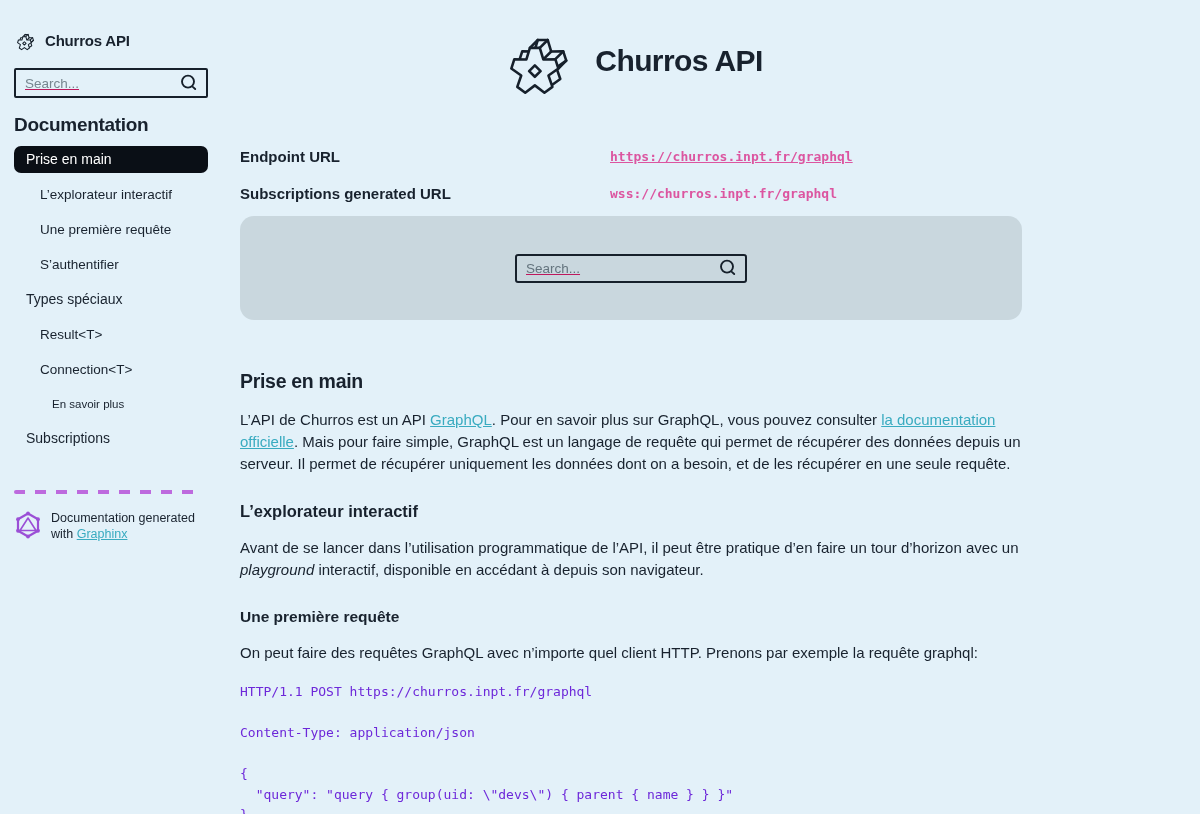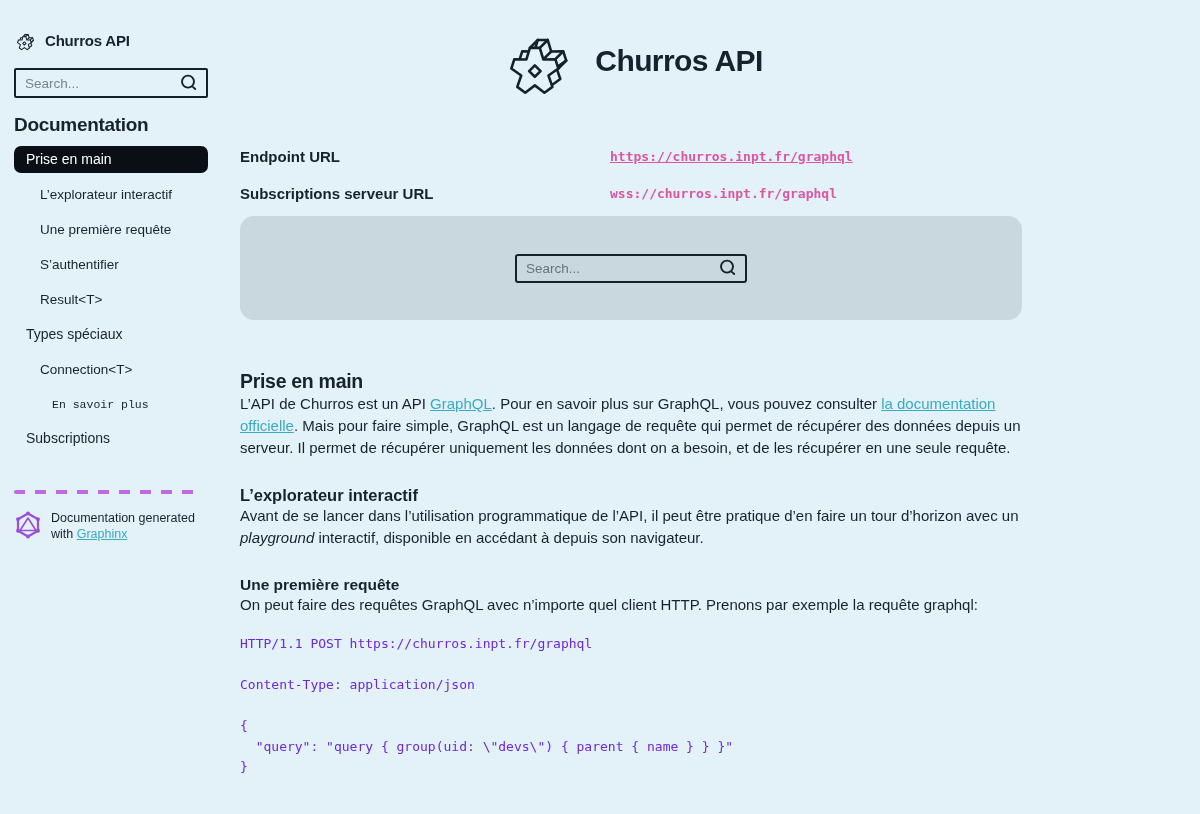--- a/index.html
+++ b/index.html
@@ -15,30 +15,30 @@
   .sidebar { position:absolute; left:0; top:0; width:222px; padding:30px 14px 0 14px; }
   .brand { display:flex; align-items:center; gap:9px; margin-bottom:17px; }
   .brand-title { font-size:15px; font-weight:700; letter-spacing:-0.2px; }
   .searchbox {
     display:flex; align-items:center;
     border:2px solid #16202b; border-radius:2px;
     height:30px; padding:0 8px 0 9px; background:transparent;
   }
   .searchbox input {
     flex:1; border:none; outline:none; background:transparent;
-    font-family:inherit; font-size:13.5px; color:#0c4a6e; min-width:0;
+    font-family:inherit; font-size:13.5px; color:#be185d; min-width:0;text-decoration:underline;
   }
   .searchbox input::placeholder { color:#76868f; opacity:1; }
   .side-section-title { font-size:19px; font-weight:800; letter-spacing:-0.3px; margin:16px 0 10px 0; }
   .nav { display:flex; flex-direction:column; }
   .nav-item { font-size:14px; line-height:17px; padding:5px 10px 5px 12px; border-radius:7px;
               margin-bottom:8px; cursor:pointer; white-space:nowrap; }
   .nav-item.active { background:#0a0f16; color:#ffffff; }
   .nav-item.l2 { font-size:13.5px; padding-left:26px; }
-  .nav-item.l3 { font-size:11.5px; padding-left:38px; margin-bottom:7px;font-family:Liberation Mono, monospace; }
+  .nav-item.l3 { font-size:11.5px; padding-left:38px; margin-bottom:7px; }
   .dashes { height:4px; width:186px; margin:30px 0 14px 0; border-radius:2px;
             background:repeating-linear-gradient(to right,#bd6ade 0 11px,transparent 11px 21px); }
   .side-footer { display:flex; align-items:center; gap:9px; width:190px; }
   .side-footer-text { font-size:12.5px; line-height:16px; color:#18222e; padding-top:2px; }
   a.teal { color:#39abc0; text-decoration:underline; cursor:pointer; }
   
   .main { position:absolute; left:240px; top:0; width:782px; }
   .hero { display:flex; align-items:center; justify-content:center; gap:20px; margin-top:20px; height:82px; }
   .hero-title { font-size:30px; font-weight:800; letter-spacing:-0.6px; }
   .endpoints { display:grid; grid-template-columns:370px 1fr; margin-top:42px; row-gap:11px;font-weight:bold; }
@@ -46,21 +46,21 @@
   .ep-value { font-family:"DejaVu Sans Mono", monospace; font-size:13px; line-height:26px; color:#dc55a0; }
   .ep-value.link { text-decoration:underline; cursor:pointer; }
   .panel { margin-top:9px; height:104px; background:#c9d7de; border-radius:14px;
            display:flex; align-items:center; justify-content:center; }
   .panel .searchbox { width:232px; height:29px; border-radius:3px; }
   .panel .searchbox input::placeholder { color:#64747e; }
   article { margin-top:50px; padding-bottom:20px; }
   article h1 { font-size:19.5px; font-weight:800; letter-spacing:-0.3px; }
   article h2 { font-size:16.5px; font-weight:800; margin-top:27px; }
   article h3 { font-size:15.5px; font-weight:800; margin-top:27px; }
-  article p  { font-size:15px; line-height:22px; }
+  article p  { font-size:15px; line-height:22px; margin-top:16px; }
   article pre {
     font-family:"DejaVu Sans Mono", monospace; font-size:13px; line-height:20.5px;
     color:#6d28d9; white-space:pre; margin-top:18px;
   }
   em { font-style:italic; }
   svg { display:block; }
 </style>
 </head>
 <body>
 
@@ -87,22 +87,22 @@
     </span>
   </div>
 
   <div class="side-section-title">Documentation</div>
 
   <nav class="nav">
     <div class="nav-item active">Prise en main</div>
     <div class="nav-item l2">L’explorateur interactif</div>
     <div class="nav-item l2">Une première requête</div>
     <div class="nav-item l2">S’authentifier</div>
+    <div class="nav-item">Types spéciaux</div>
     <div class="nav-item l2">Result&lt;T&gt;</div>
-    <div class="nav-item">Types spéciaux</div>
     <div class="nav-item l2">Connection&lt;T&gt;</div>
     <div class="nav-item l3">En savoir plus</div>
     <div class="nav-item">Subscriptions</div>
   </nav>
 
   <div class="dashes"></div>
 
   <div class="side-footer">
     <span>
       <svg width="28" height="28" viewBox="0 0 28 28" fill="none" stroke="#9b4fd6" stroke-linejoin="round">
@@ -130,21 +130,21 @@
         <path fill="#e3f1f9" d="M82.8 60.5 L78.6 47.5 L61.8 47.8 L56.9 31.7 L43.1 31.7 L38.2 47.8 L21.4 47.5 L17.2 60.5 L31 70.2 L25.5 86.1 L36.6 94.2 L50 84 L63.4 94.2 L74.5 86.1 L69 70.2 Z"></path>
         <path d="M50 56 L58 64 L50 72 L42 64 Z"></path>
       </svg>
     </span>
     <h1 class="hero-title">Churros API</h1>
   </div>
 
   <div class="endpoints">
     <div class="ep-label">Endpoint URL</div>
     <a class="ep-value link">https://churros.inpt.fr/graphql</a>
-    <div class="ep-label">Subscriptions serveur URL</div>
+    <div class="ep-label">Subscriptions generated URL</div>
     <div class="ep-value">wss://churros.inpt.fr/graphql</div>
   </div>
 
   <div class="panel">
     <div class="searchbox">
       <input type="text" placeholder="Search..." style="">
       <span>
         <svg width="18" height="18" viewBox="0 0 18 18" fill="none" stroke="#16202b" stroke-width="1.9" stroke-linecap="round">
           <circle cx="8" cy="7.6" r="6"></circle>
             <path d="M12.8 12.9 L15.2 15"></path>

